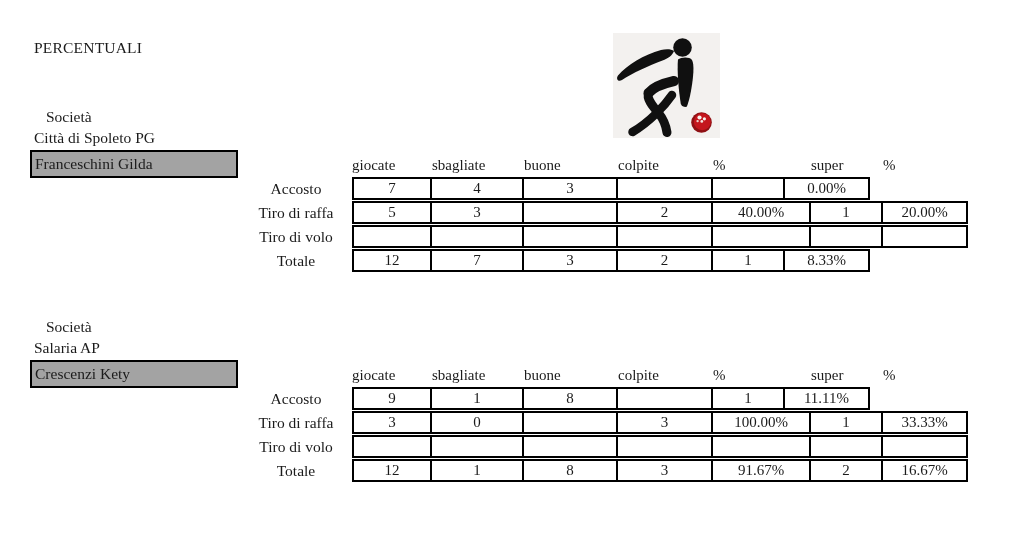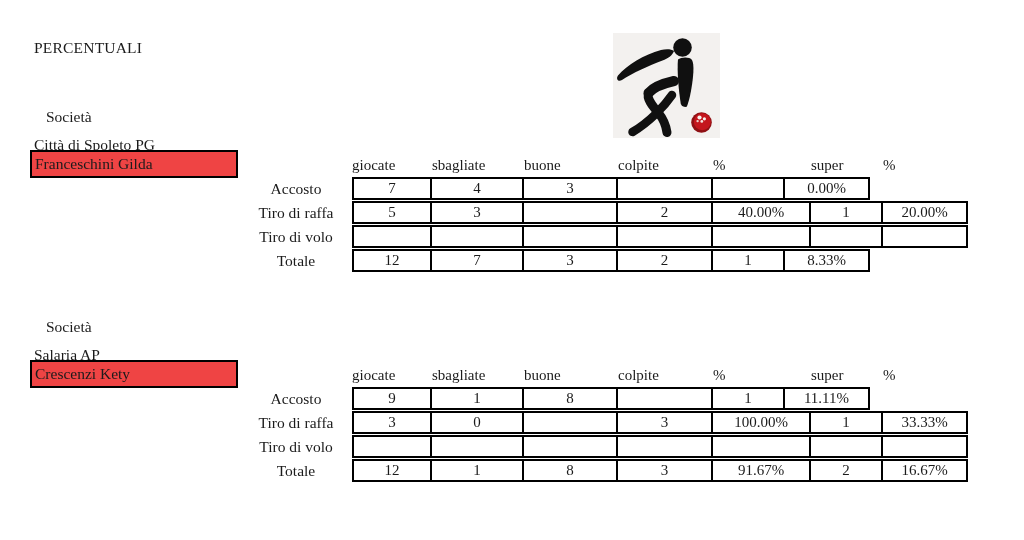--- a/index.html
+++ b/index.html
@@ -25,32 +25,32 @@
   }
   .section { position: absolute; left: 0; width: 1024px; height: 200px; }
   .section-1 { top: 104px; }
   .section-2 { top: 314px; }
   .societa-label {
     position: absolute; left: 34px; top: 4px;
     font-size: 15.5px;
     margin-left: 12px;
   }
   .society-name {
-    position: absolute; left: 34px; top: 32px;
+    position: absolute; left: 34px; top: 25px;
     font-size: 15.5px;
   }
   .player-box {
     position: absolute; left: 30px; top: 46px;
     width: 208px; height: 28px;
     border: 2.5px solid #000000;
     box-sizing: border-box;
     display: flex; align-items: center;
     padding-left: 3px;
     font-size: 15.5px;
-    background: #ef4444;
+    background: #a3a3a3;
   }
   .col-headers {
     position: absolute; left: 352px; top: 52px;
     display: flex;
     font-size: 15px;
   }
   .col-header {
     height: 19px; line-height: 19px;
   }
   .row-labels { position: absolute; left: 242px; top: 73px; width: 108px; text-align: center; }

